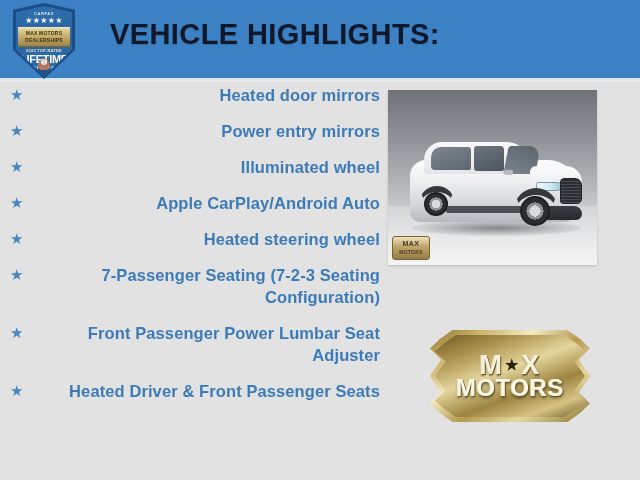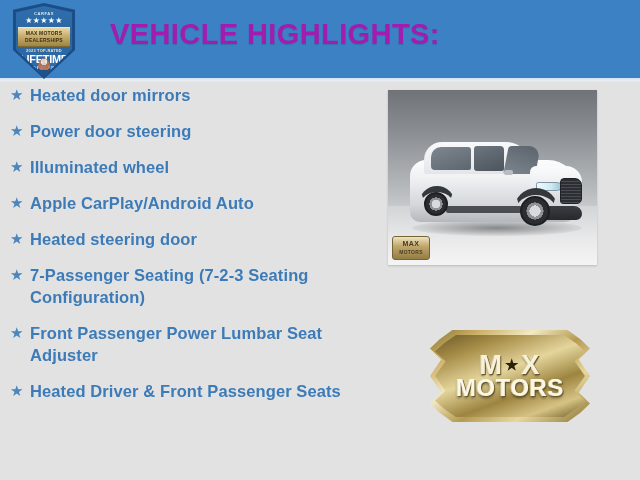--- a/index.html
+++ b/index.html
@@ -16,21 +16,21 @@
     position:absolute; left:0; top:0; width:640px; height:78px;
     background:#3c81c4;
   }
   .header-underline {
     position:absolute; left:0; top:78px; width:640px; height:4px;
     background:linear-gradient(180deg,#cfe0ee 0%, #e8eef3 60%, #e2e2e2 100%);
   }
   .page-title {
     position:absolute; left:110px; top:0; height:68px;
     display:flex; align-items:center;
-    color:#a21caf;
+    color:#0f172a;
     font-size:29px; font-weight:bold; letter-spacing:0.4px;
     white-space:nowrap;
     text-shadow:0 1px 1px rgba(0,0,0,0.12);
   }
 
   
   .carfax-badge {
     position:absolute; left:13px; top:3px; width:62px; height:76px;
   }
   .shield-outer {
@@ -100,20 +100,21 @@
     width:20px;
     text-align:left;
   }
   .highlight-text {
     flex:1 1 auto;
     color:#3c7bb8;
     font-size:16.5px;
     font-weight:bold;
     line-height:22px;
     letter-spacing:0.1px;
+    text-align:right;
   }
 
   
   .vehicle-photo {
     position:absolute; left:388px; top:90px; width:209px; height:175px;
     background:linear-gradient(180deg,#6f7276 0%, #8d9094 26%, #b9bcbf 58%, #d9dadc 78%, #efefef 100%);
     overflow:hidden;
     box-shadow:0 1px 2px rgba(0,0,0,0.18);
   }
   .photo-floor {
@@ -282,33 +283,33 @@
 
 <div class="page-title">VEHICLE HIGHLIGHTS:</div>
 
 <ul class="highlights-list">
   <li class="highlight-item">
     <span class="bullet-star">★</span>
     <span class="highlight-text">Heated door mirrors</span>
   </li>
   <li class="highlight-item">
     <span class="bullet-star">★</span>
-    <span class="highlight-text">Power door steering</span>
+    <span class="highlight-text">Power entry mirrors</span>
   </li>
   <li class="highlight-item">
     <span class="bullet-star">★</span>
     <span class="highlight-text">Illuminated wheel</span>
   </li>
   <li class="highlight-item">
     <span class="bullet-star">★</span>
     <span class="highlight-text">Apple CarPlay/Android Auto</span>
   </li>
   <li class="highlight-item">
     <span class="bullet-star">★</span>
-    <span class="highlight-text">Heated steering door</span>
+    <span class="highlight-text">Heated steering wheel</span>
   </li>
   <li class="highlight-item">
     <span class="bullet-star">★</span>
     <span class="highlight-text">7-Passenger Seating (7-2-3 Seating Configuration)</span>
   </li>
   <li class="highlight-item">
     <span class="bullet-star">★</span>
     <span class="highlight-text">Front Passenger Power Lumbar Seat Adjuster</span>
   </li>
   <li class="highlight-item">

